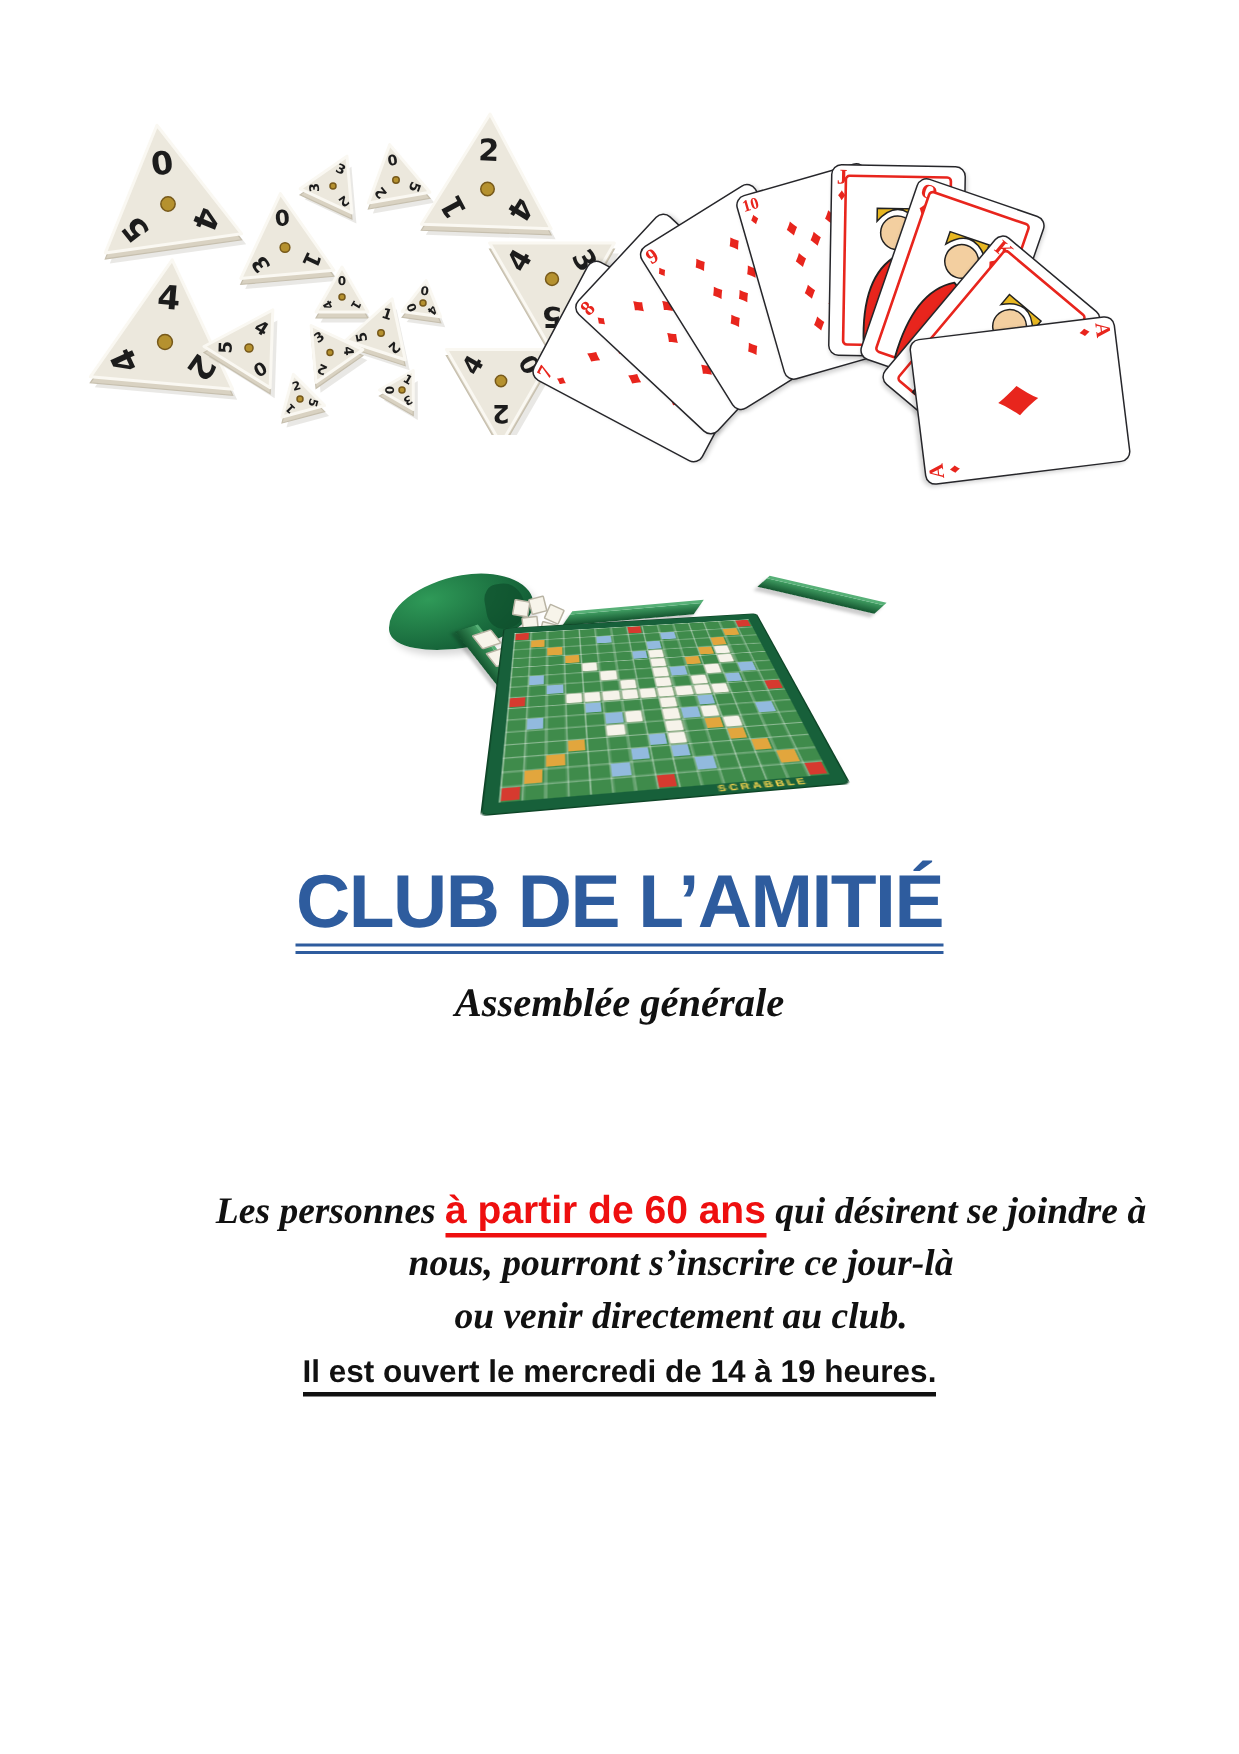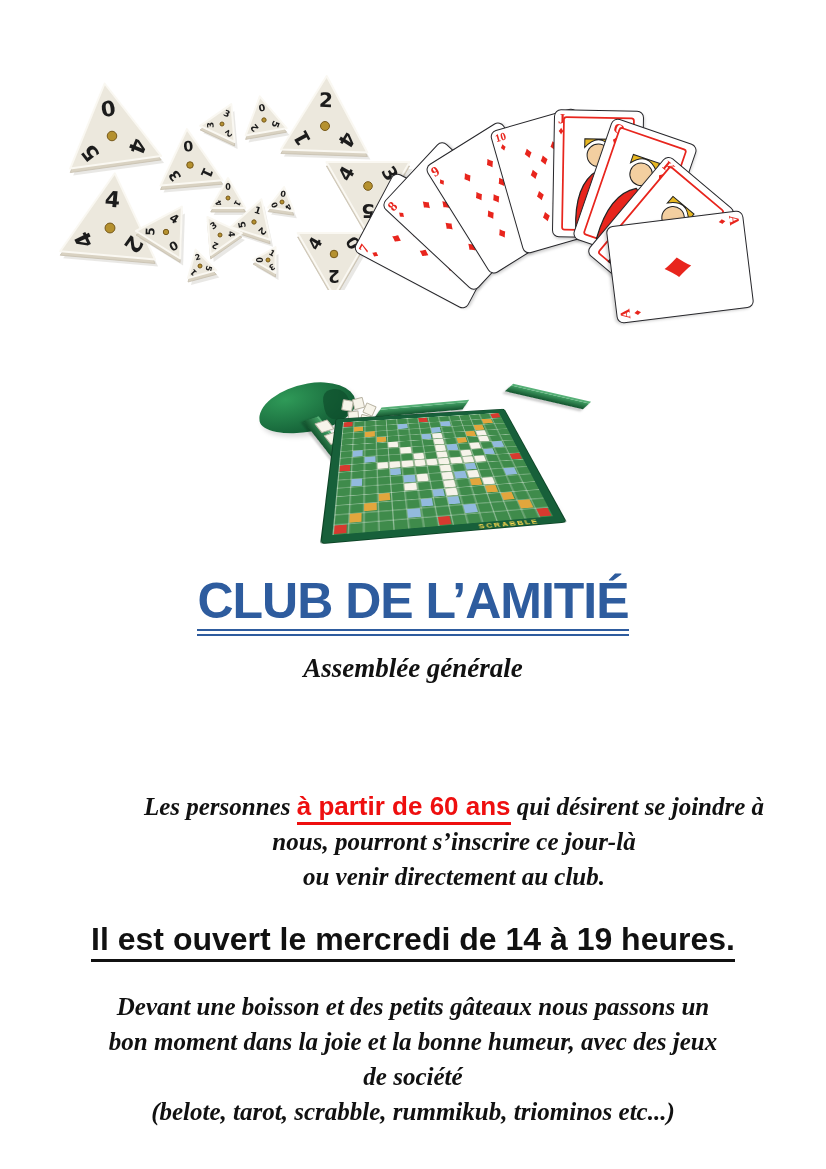--- a/index.html
+++ b/index.html
@@ -64,21 +64,21 @@
   .title span{display:inline-block;border-bottom:7px double currentColor;padding-bottom:3px;line-height:1;}
   .script{font-family:"Liberation Serif",serif;font-style:italic;font-weight:bold;}
   .assembly{top:651px;font-size:27px;line-height:34px;}
   .dateline{top:684px;font-size:33px;line-height:44px;}
   .dateline span{border-bottom:2.5px solid #111;padding-bottom:2px;}
   .venue{top:731px;font-size:27px;line-height:34px;}
   .para{white-space:pre-line;font-size:25px;line-height:35px;}
   .p1{top:754px;margin-left:41px;}
   .hl{font-family:"Liberation Sans",sans-serif;font-style:normal;font-weight:bold;font-size:26px;
       border-bottom:3px solid currentColor;padding-bottom:1px;}
-  .openline{top:920px;font-weight:bold;font-size:32px;line-height:38px;}
+  .openline{top:896px;font-weight:bold;font-size:21px;line-height:38px;}
   .openline span{border-bottom:3px solid #111;padding-bottom:2px;}
   .p2{top:989px;}
 </style>
 </head>
 <body>
 
 <div class="page">
 
   <div class="art triominos">
     <svg id="tri-svg" width="370" height="220" viewBox="0 0 370 220">
@@ -459,18 +459,14 @@
   <div class="txt script para p1">
     <span>Les personnes </span><span class="hl" id="age-highlight" style="color: rgb(238, 15, 15);">à partir de 60 ans</span><span> qui désirent se joindre à
 nous, pourront s’inscrire ce jour-là
 ou venir directement au club.</span>
   </div>
 
   <div class="txt openline">
     <span>Il est ouvert le mercredi de 14 à 19 heures.</span>
   </div>
 
-  <div class="txt script para p2">Devant une boisson et des petits gâteaux nous passons un
-bon moment dans la joie et la bonne humeur, avec des jeux
-de société
-(belote, tarot, scrabble, rummikub, triominos etc...)</div>
 
 </div>
 
 </body></html>

